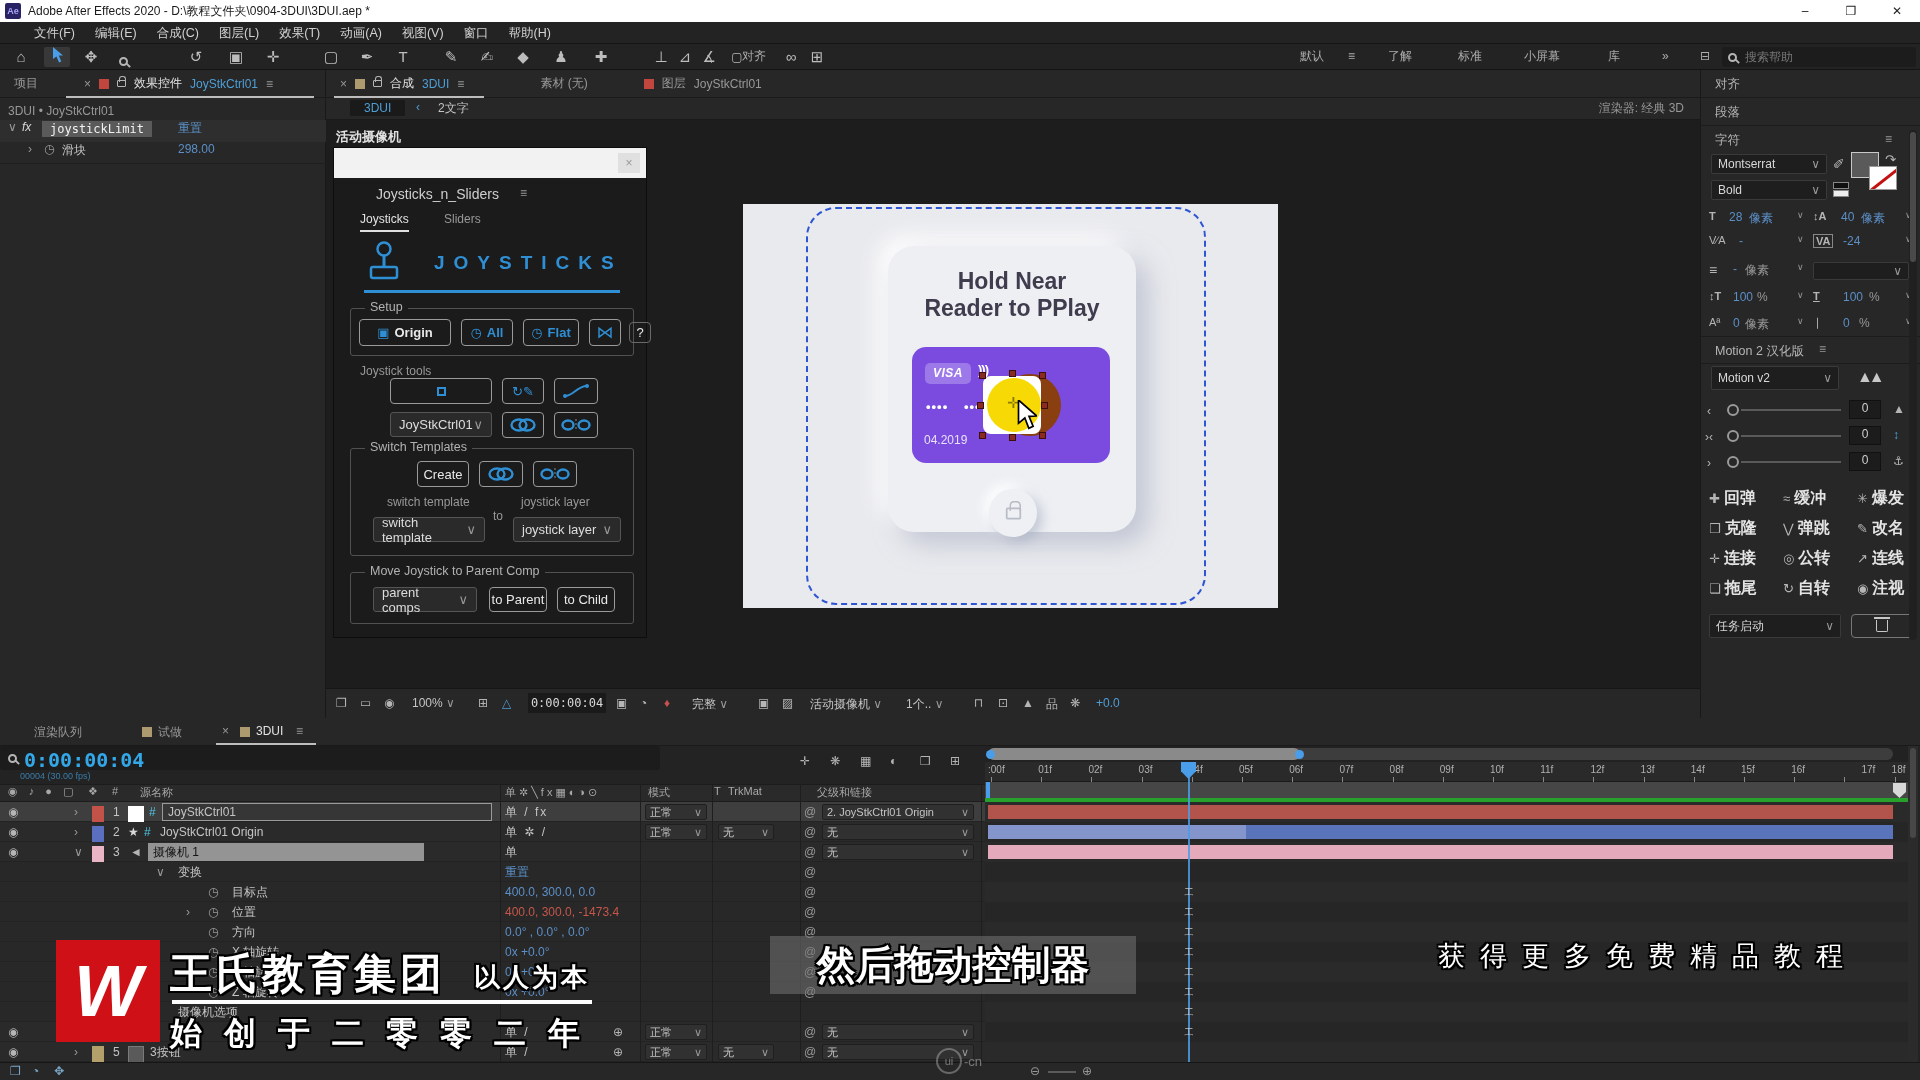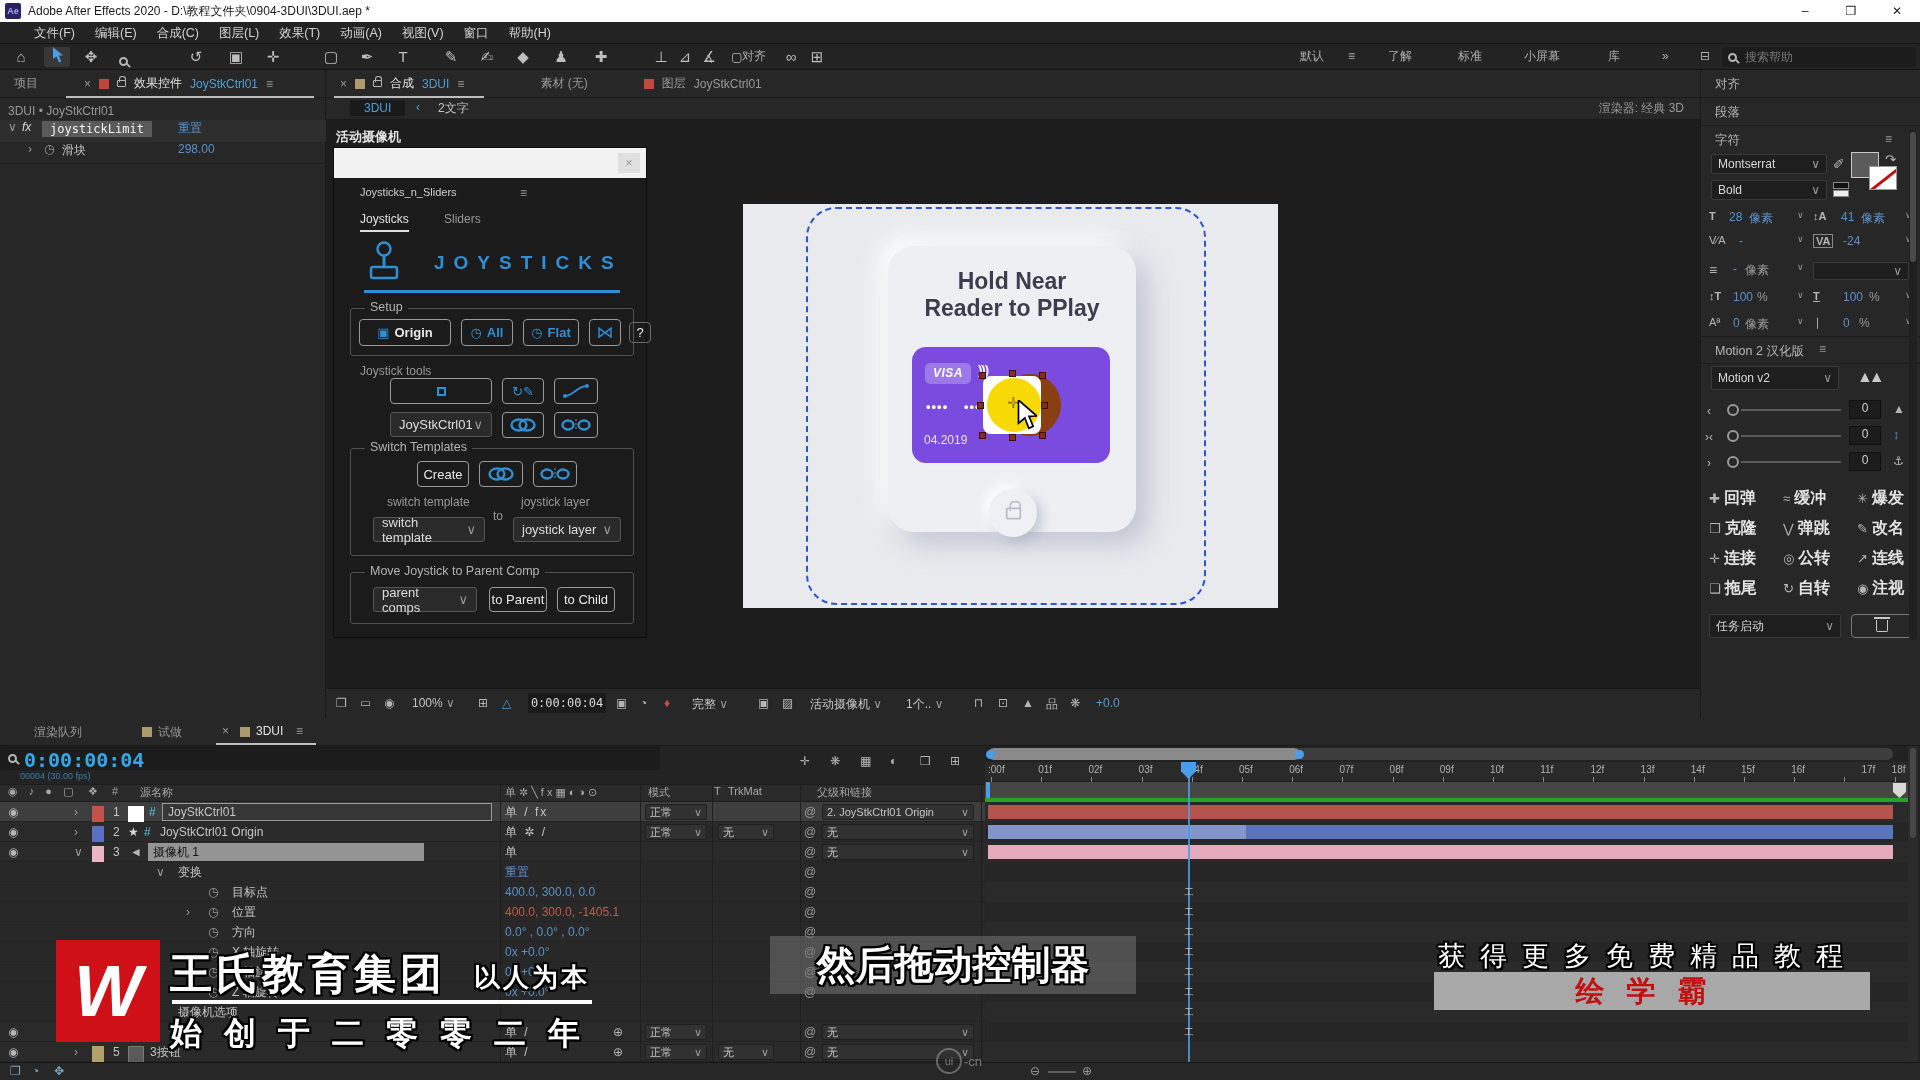--- a/index.html
+++ b/index.html
@@ -268,21 +268,21 @@
           <svg width="22" height="30" viewBox="0 0 13 18">
               <path d="M2 0 L2 14 L5.8 10.8 L8.2 17 L10.8 15.8 L8.3 9.8 L13 9.6 Z" fill="#fff" stroke="#000" stroke-width="1"></path>
             </svg>
         </span>
       </div>
 
       <div id="script-panel" class="a">
         <div class="a" style="left:0;top:0;width:312px;height:30px;background:#f2f2f2">
           <span class="a" style="right:6px;top:5px;width:22px;height:20px;background:#e0e0e0;color:#999;text-align:center;line-height:20px">×</span>
         </div>
-        <div class="a" style="left:26px;top:38px;color:#cfcfcf;font-size:11px">Joysticks_n_Sliders</div>
+        <div class="a" style="left:42px;top:38px;color:#cfcfcf;font-size:14px">Joysticks_n_Sliders</div>
         <span class="a dim" style="left:186px;top:38px">≡</span>
         <span class="a white" style="left:26px;top:64px;border-bottom:2px solid #e0e0e0;padding-bottom:4px">Joysticks</span>
         <span class="a dim" style="left:110px;top:64px">Sliders</span>
 
         <span class="a" style="left:34px;top:92px">
           <svg width="32" height="44" viewBox="0 0 32 44">
               <circle cx="16" cy="9" r="6.5" fill="none" stroke="#2f8fd4" stroke-width="2.5"></circle>
               <line x1="16" y1="16" x2="16" y2="27" stroke="#2f8fd4" stroke-width="3"></line>
               <rect x="3" y="27" width="26" height="11" rx="2" fill="none" stroke="#2f8fd4" stroke-width="2.5"></rect>
             </svg>
@@ -432,21 +432,21 @@
     </div>
     <div class="a" style="left:132px;top:112px;width:16px;height:7px;background:#111;border:1px solid #888"></div>
     <div class="a" style="left:132px;top:120px;width:16px;height:7px;background:#eee;border:1px solid #888"></div>
 
     <div class="a" style="left:0;top:140px;width:220px;height:22px">
       <span class="a char-ico" style="left:8px;font-weight:bold">T</span>
       <span class="a valblue" style="left:28px">28</span>
       <span class="a valblue" style="left:48px">像素</span>
       <span class="a dim" style="left:96px;font-size:9px">∨</span>
       <span class="a char-ico" style="left:112px;font-weight:bold">↕A</span>
-      <span class="a valblue" style="left:140px">41</span>
+      <span class="a valblue" style="left:140px">40</span>
       <span class="a valblue" style="left:160px">像素</span>
       <span class="a dim" style="left:204px;font-size:9px">∨</span>
     </div>
     <div class="a" style="left:0;top:164px;width:220px;height:22px">
       <span class="a char-ico" style="left:8px">V∕A</span>
       <span class="a valblue" style="left:38px">-</span>
       <span class="a dim" style="left:96px;font-size:9px">∨</span>
       <span class="a char-ico" style="left:112px;border:1px solid #888;padding:0 2px;font-weight:bold">VA</span>
       <span class="a valblue" style="left:142px">-24</span>
       <span class="a dim" style="left:204px;font-size:9px">∨</span>
@@ -679,21 +679,21 @@
     <div class="trow a" style="top:164px;background:#282828">
       <span style="left:208px" class="dim">◷</span>
       <span style="left:232px">目标点</span>
       <span style="left:505px" class="valblue">400.0, 300.0, 0.0</span>
       <span style="left:804px" class="dim">@</span>
     </div>
     <div class="trow a" style="top:184px;background:#282828">
       <span style="left:186px" class="dim">›</span>
       <span style="left:208px" class="dim">◷</span>
       <span style="left:232px">位置</span>
-      <span style="left:505px" class="valred">400.0, 300.0, -1405.1</span>
+      <span style="left:505px" class="valred">400.0, 300.0, -1473.4</span>
       <span style="left:804px" class="dim">@</span>
     </div>
     <div class="trow a" style="top:204px;background:#282828">
       <span style="left:208px" class="dim">◷</span>
       <span style="left:232px">方向</span>
       <span style="left:505px" class="valblue">0.0° , 0.0° , 0.0°</span>
       <span style="left:804px" class="dim">@</span>
     </div>
     <div class="trow a" style="top:224px;background:#282828">
       <span style="left:208px" class="dim">◷</span>
@@ -851,22 +851,19 @@
   <span class="a outline-txt z60" style="left:170px;top:946px;font-size:42px;font-weight:bold;letter-spacing:4px">王氏教育集团</span>
   <span class="a outline-txt z60" style="left:474px;top:960px;font-size:26px;font-weight:bold;letter-spacing:3px">以人为本</span>
   <div class="a z60" style="left:172px;top:1000px;width:420px;height:4px;background:#fff"></div>
   <span class="a outline-txt z60" style="left:170px;top:1012px;font-size:32px;font-weight:bold;letter-spacing:22px">始创于二零零二年</span>
 
   <div id="subtitle-box" class="a">
     <span class="outline-txt" style="font-size:39px;font-weight:bold">然后拖动控制器</span>
   </div>
 
   <span class="a outline-txt z60" style="left:1438px;top:938px;font-size:27px;letter-spacing:15px">获得更多免费精品教程</span>
-  <div id="promo-bar" class="a">
-    <span style="color:#c01010;font-size:29px;font-weight:bold;letter-spacing:22px;line-height:38px">绘学霸</span>
-  </div>
 
   <div class="a z60 flex" style="left:936px;top:1048px;gap:2px">
     <span class="wm" style="width:26px;height:26px;border:2px solid rgba(255,255,255,.3);border-radius:50%;text-align:center;line-height:23px;font-size:11px">ui</span>
     <span class="wm" style="font-size:13px">-cn</span>
   </div>
 
 </div>
 
 </body></html>

